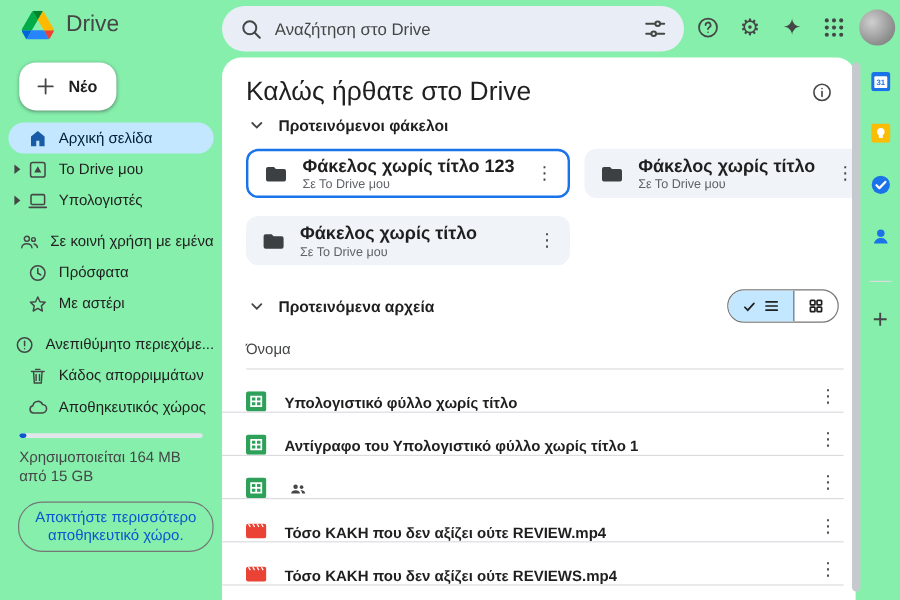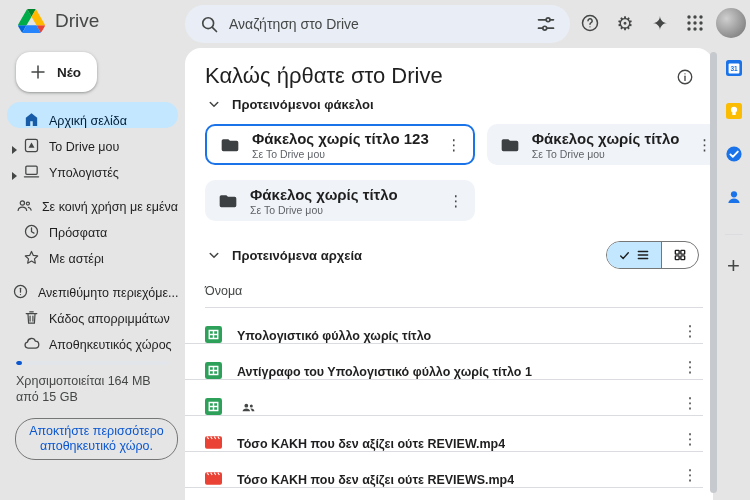--- a/index.html
+++ b/index.html
@@ -1,39 +1,39 @@
 <!DOCTYPE html>
 <html><head>
 <meta charset="utf-8">
 <style>
   * { margin:0; padding:0; box-sizing:border-box; }
   html,body { width:750px; height:500px; }
   body { font-family:"Liberation Sans", sans-serif; }
-  .app { position:relative; width:750px; height:500px; background:#e5e5e5; overflow:hidden; }
+  .app { position:relative; width:750px; height:500px; background:#86efac; overflow:hidden; }
 
   
   .topbar { position:absolute; top:0; left:0; right:0; height:48px; }
   .logo-area { position:absolute; left:18px; top:9px; display:flex; align-items:center; gap:10px; }
   .logo-area svg { width:27px; height:24px; }
   .app-name { font-size:19px; color:#444746; }
   .searchbar { position:absolute; left:185px; top:5px; width:385px; height:38px; background:#e9eef6; border-radius:19px; display:flex; align-items:center; padding:0 14px; gap:10px; }
   .searchbar input { flex:1; border:none; outline:none; background:transparent; font-family:"Liberation Sans",sans-serif; font-size:14px; color:#1f1f1f; }
   .searchbar input::placeholder { color:#444746; opacity:1; }
   .icon-18 { width:18px; height:18px; display:block; }
   .icon-20 { width:20px; height:20px; display:block; }
   .topbar-actions { position:absolute; right:4px; top:8px; display:flex; align-items:center; gap:7px; }
   .icon-btn { width:28px; height:28px; border:none; background:transparent; display:flex; align-items:center; justify-content:center; cursor:pointer; color:#444746; }
   .glyph { font-size:19px; color:#444746; line-height:1; }
   .avatar { width:30px; height:30px; border-radius:50%; background:radial-gradient(circle at 35% 35%, #cfcfcf 0%, #9a9a9a 55%, #6f6f6f 100%); border:none; cursor:pointer; }
 
   
   .sidebar { position:absolute; top:48px; left:0; width:185px; bottom:0; }
   .new-btn { margin:4px 0 10px 16px; height:40px; border-radius:14px; background:#fff; border:none; box-shadow:0 1px 2px rgba(60,64,67,.3), 0 1px 3px 1px rgba(60,64,67,.15); display:inline-flex; align-items:center; gap:10px; padding:0 16px 0 13px; font-family:"Liberation Sans",sans-serif; font-size:13.5px; font-weight:bold; color:#1f1f1f; cursor:pointer; }
   .nav-group { margin-bottom:8px; }
-  .nav-item { height:26px; margin:0 7px; border-radius:13px; display:flex; align-items:flex-end; padding-left:5px; cursor:pointer; color:#1f1f1f; }
+  .nav-item { height:26px; margin:0 7px; border-radius:13px; display:flex; align-items:center; padding-left:5px; cursor:pointer; color:#1f1f1f; }
   .nav-item.selected { background:#c2e7ff; color:#001d35; }
   .nav-item .expander { width:11px; display:flex; align-items:center; }
   .tri { width:0; height:0; border-left:5px solid #444746; border-top:4px solid transparent; border-bottom:4px solid transparent; }
   .nav-ic { width:17px; height:17px; margin-right:9px; color:#444746; flex:none; }
   .nav-item.selected .nav-ic { color:#185ba6; }
   .nav-label { font-size:12.5px; white-space:nowrap; }
   .storage-bar { margin:9px 16px 8px 16px; height:4px; border-radius:2px; background:#e2e6eb; position:relative; overflow:hidden; }
   .storage-fill { position:absolute; left:0; top:0; bottom:0; width:4%; background:#0b57d0; border-radius:2px; }
   .storage-text { margin:0 16px; font-size:12.5px; line-height:16px; color:#444746; }
   .get-more-btn { margin:13px 0 0 15px; width:163px; min-height:40px; border:1px solid #747775; border-radius:20px; background:transparent; color:#0b57d0; font-family:"Liberation Sans",sans-serif; font-size:12.5px; line-height:15px; padding:5px 10px; cursor:pointer; }

